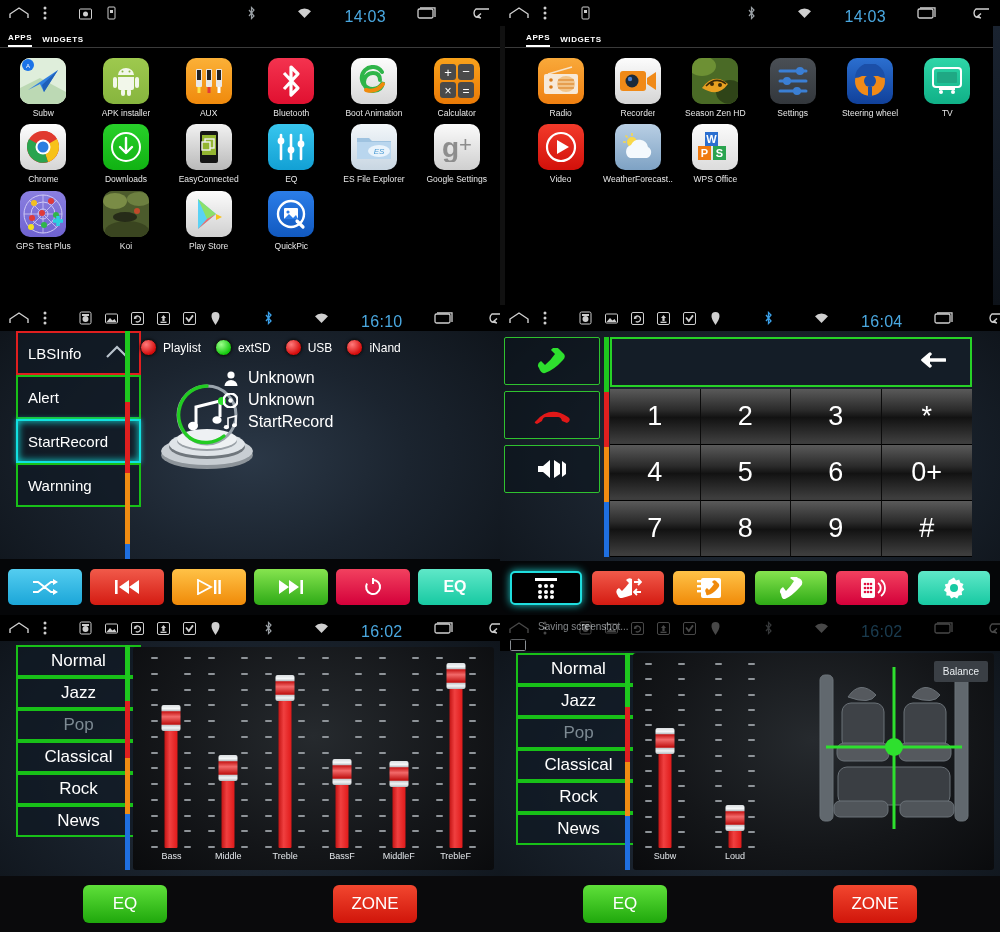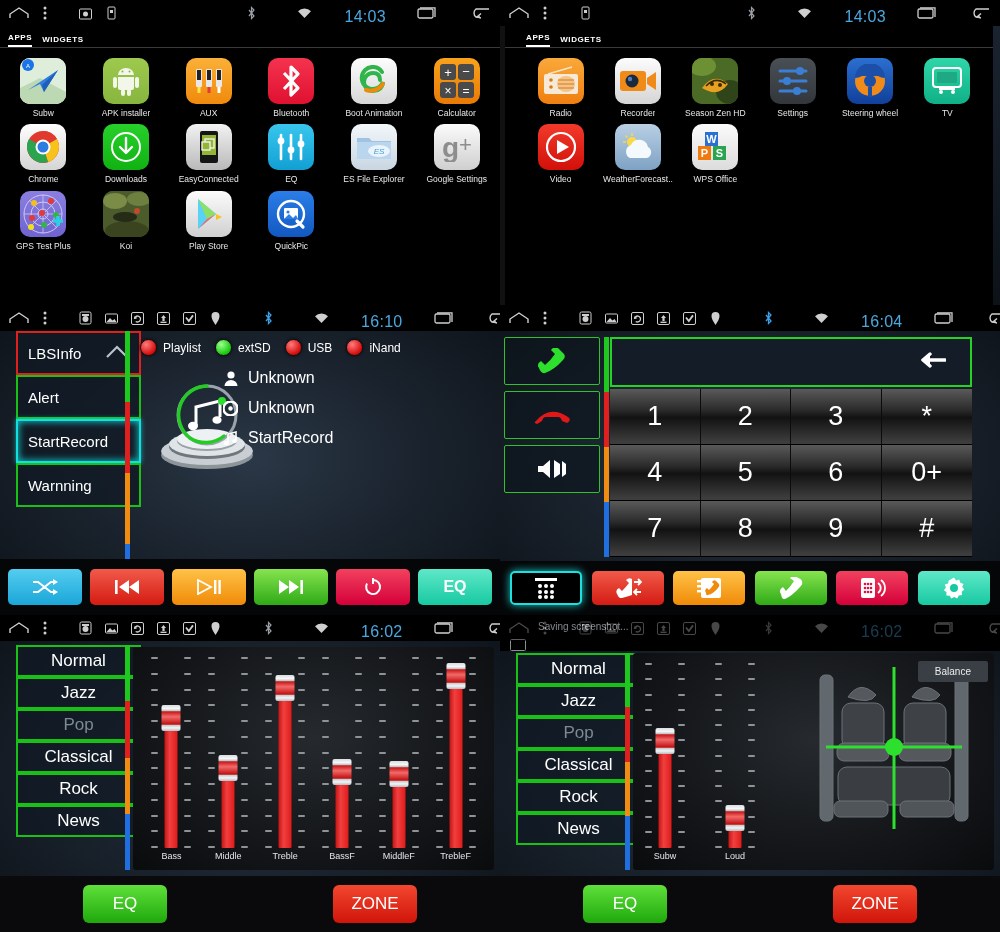--- a/index.html
+++ b/index.html
@@ -61,21 +61,21 @@
   .rail-g { background:#1ec81e; } .rail-r { background:#e01f1f; }
   .rail-o { background:#f08c12; } .rail-b { background:#1f6fe0; }
 
   
   .src-row { position:absolute; left:140px; top:8px; right:8px; display:flex; align-items:center; gap:14px; }
   .src-item { display:flex; align-items:center; gap:6px; }
   .led { width:17px; height:17px; border-radius:50%; background:radial-gradient(circle at 35% 30%, #ff7b7b, #d60c0c 70%);
          border:1px solid #111; box-shadow:0 0 3px rgba(0,0,0,.8); }
   .led.on { background:radial-gradient(circle at 35% 30%, #9dff8d, #14c80e 70%); }
   .src-lbl { color:#fff; font-size:12px; }
-  .nowinfo { position:absolute; left:222px; top:38px; display:flex; flex-direction:column; gap:12px; }
+  .nowinfo { position:absolute; left:222px; top:38px; display:flex; flex-direction:column; gap:4px; }
   .ni-row { display:flex; align-items:center; gap:9px; color:#fff; font-size:16px; }
   .ni-ic { width:17px; display:flex; justify-content:center; color:#fff; }
   .disc { position:absolute; left:148px; top:44px; width:118px; height:96px; }
   .progress-wrap { position:absolute; left:150px; right:22px; bottom:16px; display:flex; align-items:center; gap:7px; }
   .ptime { color:#dfe5ea; font-size:8.5px; }
   .ptrack { flex:1; height:9px; border-radius:4px; background:linear-gradient(#b9b9b9,#8e8e8e); position:relative; }
   .pknob { position:absolute; left:2px; top:-2px; width:8px; height:13px; border-radius:3px;
            background:linear-gradient(#f2f2f2,#b4b4b4); border:1px solid #6f6f6f; }
   .lyric-btn { position:absolute; right:8px; bottom:34px; width:18px; height:18px; border-radius:50%;
                border:1.5px solid #cfd6dc; color:#cfd6dc; font-size:9px; display:flex; align-items:center; justify-content:center; }
@@ -125,21 +125,21 @@
             background:linear-gradient(180deg,#d9dde0 0%,#f5f7f8 14%,#bfc4c8 22%,#c81818 26%,#f26a6a 45%,#c01010 74%,#c8ccd0 78%,#f2f4f5 88%,#b6bbbf 100%);
             border-radius:2px; }
   .sl-lbl { color:#e2e6ea; font-size:9px; margin-top:3px; height:13px; }
   .eq-bottom { position:absolute; left:0; right:0; bottom:0; height:56px; background:#0a0a0c;
                display:flex; align-items:center; justify-content:space-around; }
   .bigbtn { width:84px; height:38px; border-radius:6px; color:#fff; font-size:17px;
             display:flex; align-items:center; justify-content:center; }
   .bb-green { background:linear-gradient(#5fe03a,#1fa80c); }
   .bb-red { background:linear-gradient(#f2472f,#d0150a); }
   .toast { position:absolute; right:6px; top:8px; background:#3a3f45; color:#e9edf0; font-size:10px;
-           padding:5px 17px; border-radius:2px; }
+           padding:5px 9px; border-radius:2px; }
   .saving { position:absolute; left:38px; top:6px; color:#c8cdd2; font-size:10px; }
   .balance-pad { position:absolute; right:10px; top:10px; bottom:24px; width:180px; }
 </style>
 </head>
 <body>
 
 <div class="grid">
 
   <div class="panel r1">
     <div class="statusbar">

